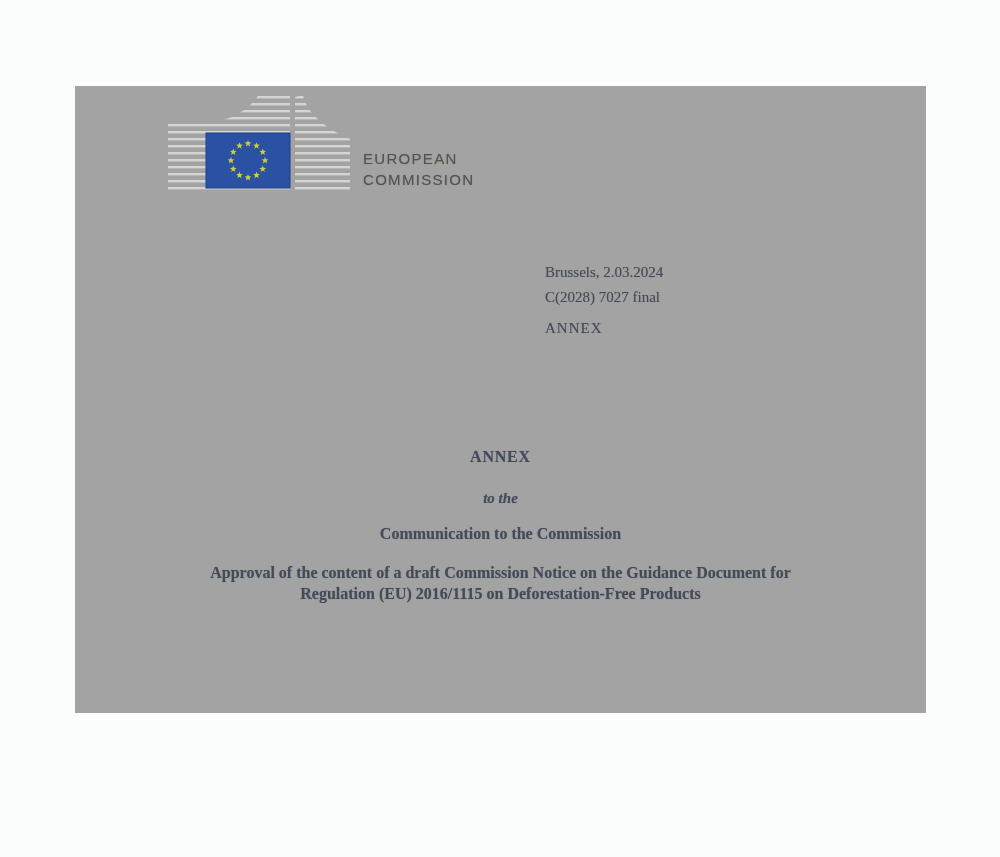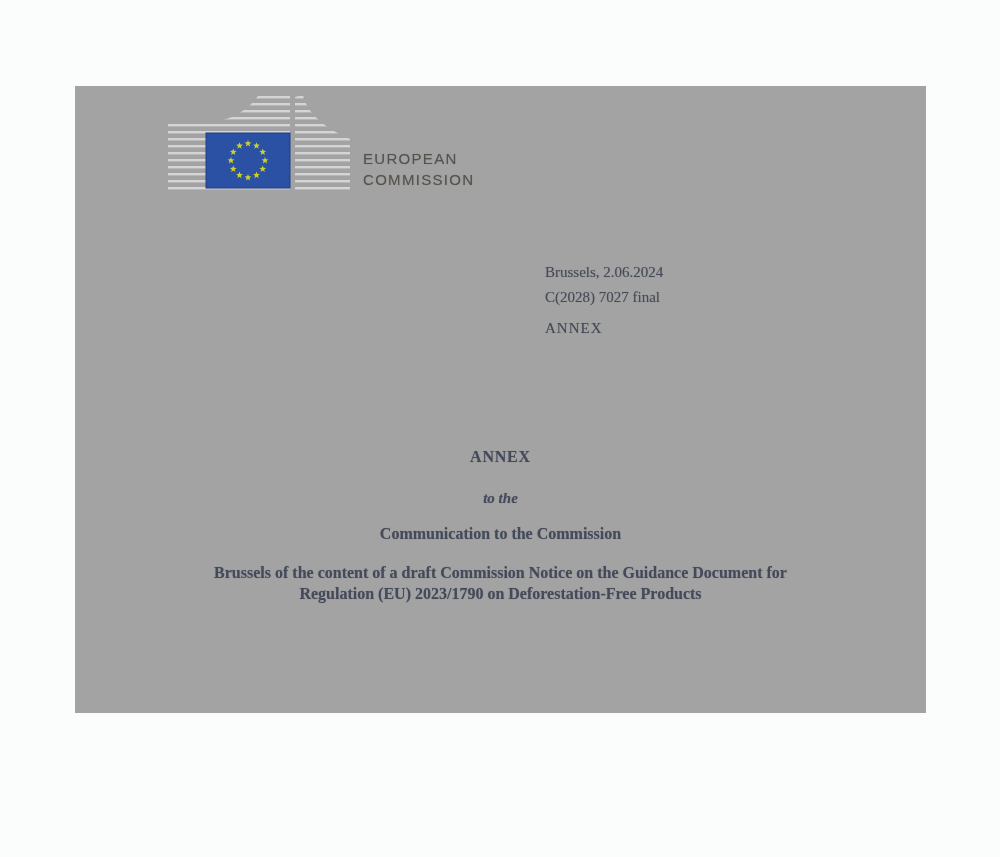--- a/index.html
+++ b/index.html
@@ -108,27 +108,27 @@
         </g>
     </svg>
   </div>
 
   <div class="logo-text" style="color: rgb(86, 82, 78);">
     <div>EUROPEAN</div>
     <div>COMMISSION</div>
   </div>
 
   <div class="hdr-right">
-    <div>Brussels, 2.06.2024</div>
+    <div>Brussels, 2.03.2024</div>
     <div>C(2028) 7027 final</div>
   </div>
   <div class="annex-label">ANNEX</div>
 
   <div class="c annex-heading">ANNEX</div>
   <div class="c communication-heading">Communication to the Commission</div>
   <div class="c to-the">to the</div>
 
   <div class="subject">
-    <div>Brussels of the content of a draft Commission Notice on the Guidance Document for</div>
-    <div>Regulation (EU) 2023/1790 on Deforestation-Free Products</div>
+    <div>Approval of the content of a draft Commission Notice on the Guidance Document for</div>
+    <div>Regulation (EU) 2016/1115 on Deforestation-Free Products</div>
   </div>
 
 </div>
 
 </body></html>

